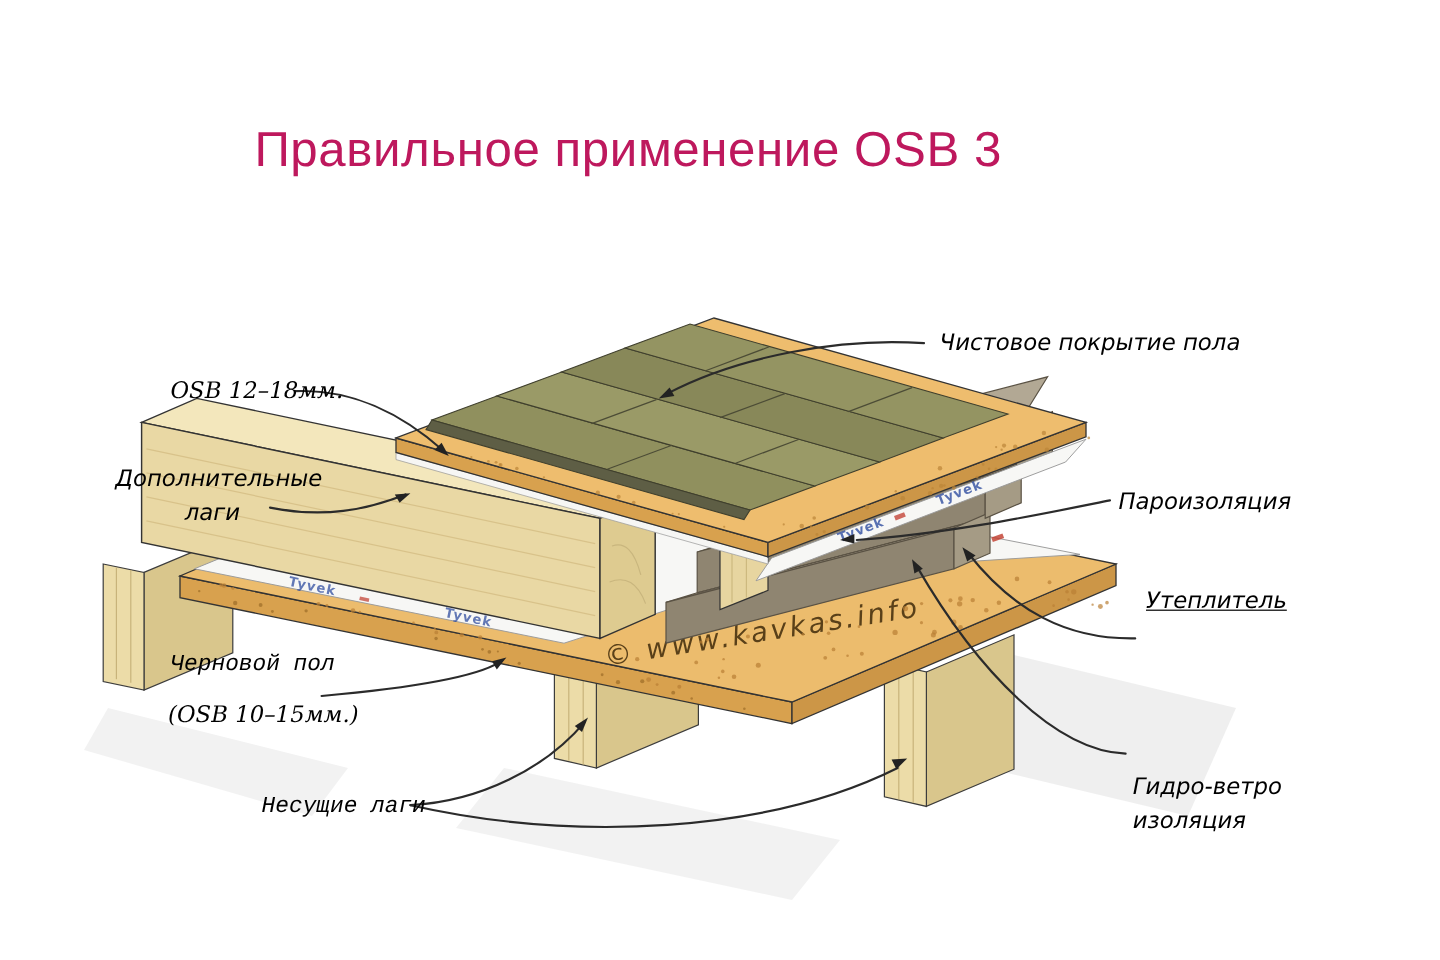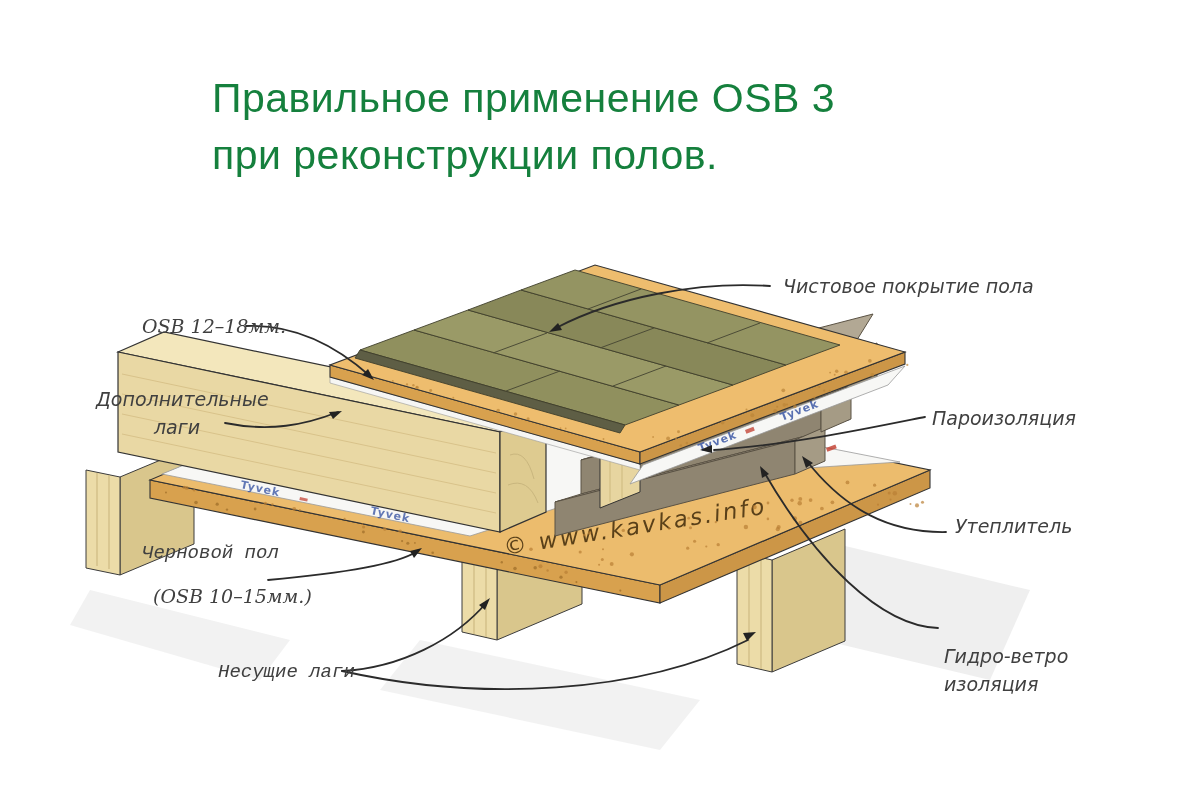--- a/index.html
+++ b/index.html
@@ -1,21 +1,21 @@
 <!DOCTYPE html>
 <html><head>
 <meta charset="utf-8">
 <style>
   html,body{margin:0;padding:0;background:#fff;}
   #stage{position:relative;width:1200px;height:800px;overflow:hidden;background:#fff;
          font-family:"Liberation Sans",sans-serif;}
   #diagram-svg{position:absolute;left:0;top:0;}
-  #title{position:absolute;left:212px;top:70px;font:400 41px/1.38 "Liberation Sans",sans-serif;
-         color:#15803d;letter-spacing:.5px;}
-  .cap{position:absolute;font:italic 19px/1.45 "DejaVu Sans",sans-serif;color:#404040;
+  #title{position:absolute;left:212px;top:96px;font:400 41px/1.38 "Liberation Sans",sans-serif;
+         color:#be185d;letter-spacing:.5px;}
+  .cap{position:absolute;font:italic 19px/1.45 "DejaVu Sans",sans-serif;color:#000000;
        white-space:pre-line;}
   .cap.serif{font-family:"DejaVu Serif",serif;margin-left:16px;}
   .cap.center{text-align:center;}
   text.tyvek{font-family:"DejaVu Sans",sans-serif;font-weight:bold;fill:#24439b;letter-spacing:1px;}
   text.wm{font-family:"DejaVu Sans",sans-serif;font-style:italic;fill:#4a3310;letter-spacing:2.5px;
           opacity:.9;}
   .leader{fill:none;stroke:#2b2b2b;stroke-width:1.8;stroke-linecap:round;}
   .ah{fill:#222;stroke:none;}
 </style>
 </head>
@@ -267,28 +267,27 @@
     <polygon class="ah" points="422,548 414,558 410,551"></polygon>
     <path class="leader" d="M342,671 C400,668 455,640 487,602"></path>
     <polygon class="ah" points="490,598 485,610 479,605"></polygon>
     <path class="leader" d="M342,671 C480,702 640,694 748,640"></path>
     <polygon class="ah" points="756,632 747,641 743,633"></polygon>
   </g>
 </svg>
 
 <div id="title">
   <div>Правильное применение OSB 3</div>
-  <div>при реконструкции полов.</div>
 </div>
 
 <div class="cap" style="left:783px;top:273px;">Чистовое покрытие пола</div>
 <div class="cap serif" style="left:126px;top:313px;">OSB 12–18мм.</div>
 <div class="cap" style="left:932px;top:405px;">Пароизоляция</div>
 <div class="cap center" style="left:96px;top:386px;width:162px;">Дополнительные
 лаги</div>
-<div class="cap" style="left:955px;top:513px;">Утеплитель</div>
+<div class="cap" style="left:955px;top:488px;text-decoration:underline;">Утеплитель</div>
 <div class="cap" style="left:944px;top:643px;">Гидро-ветро
 изоляция</div>
 <div class="cap" style="left:142px;top:540px;font-family:Liberation Mono, monospace;">Черновой пол</div>
-<div class="cap serif" style="left:137px;top:583px;font-style:italic;">(OSB 10–15мм.)</div>
+<div class="cap serif" style="left:124px;top:583px;font-style:italic;">(OSB 10–15мм.)</div>
 <div class="cap" style="left:218px;top:659px;font-family:Liberation Mono, monospace;">Несущие лаги</div>
 
 </div>
 
 </body></html>

